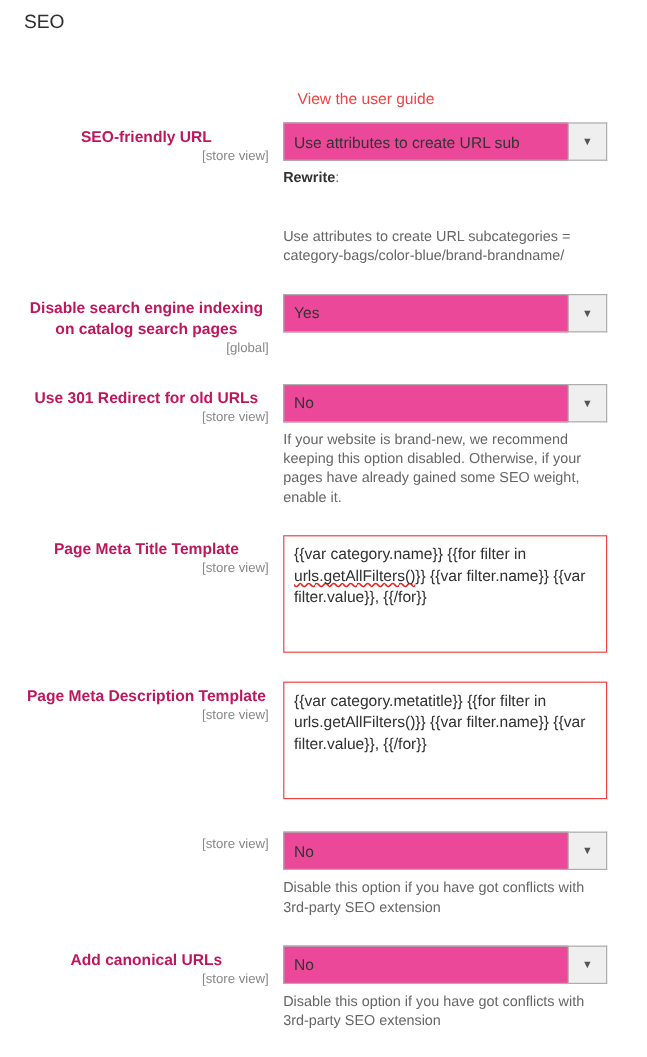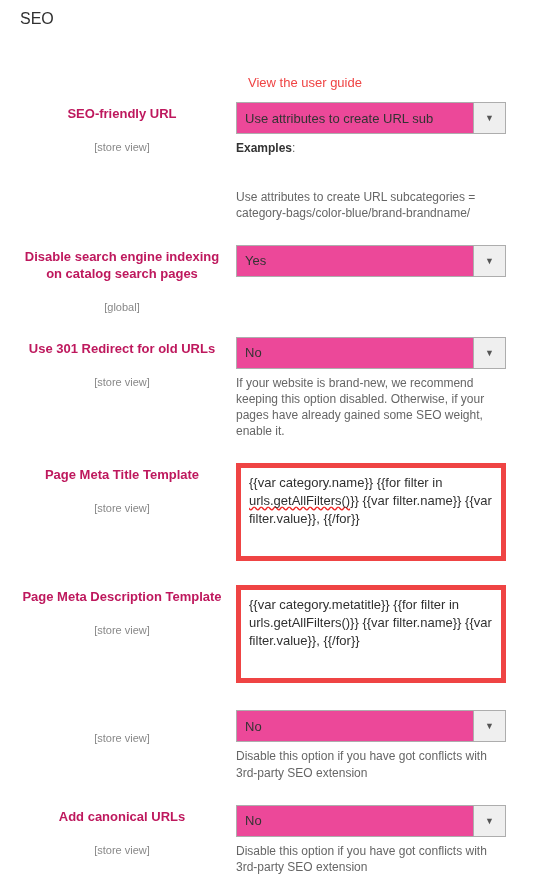--- a/index.html
+++ b/index.html
@@ -40,22 +40,21 @@
     .label-main {
       font-size: 13px;
       color: #be185d;
       font-weight: 600;
       line-height: 1.3;
       text-align: center;
     }
     .label-scope {
       font-size: 11px;
       color: #888;
-      margin-top: 18px;
-      text-align: center;
+      margin-top: 1px;
     }
     .field-col {
       flex: 1;
       min-width: 0;
     }
     .select-wrap {
       display: flex;
       width: 100%;
       max-width: 270px;
     }
@@ -81,21 +80,21 @@
       display: flex;
       align-items: center;
       justify-content: center;
       font-size: 9px;
       color: #555;
       cursor: pointer;
     }
     .textarea-input {
       width: 270px;
       height: 98px;
-      border: 5px solid #ef4444;
+      border: 1px solid #ef4444;
       padding: 6px 8px;
       font-size: 13px;
       color: #303030;
       font-family: inherit;
       resize: none;
       line-height: 1.35;
     }
     .note {
       font-size: 12px;
       color: #666;
@@ -123,21 +122,21 @@
   <div class="label-col">
     <div class="label-main">SEO-friendly URL</div>
     <div class="label-scope">[store view]</div>
   </div>
   <div class="field-col">
     <div class="select-wrap">
       <div class="select-box">Use attributes to create URL sub</div>
       <div class="select-arrow">▼</div>
     </div>
     <div class="note">
-      <strong>Examples</strong>:<br>
+      <strong>Rewrite</strong>:<br>
       <br>
       <br>
       <span>Use attributes to create URL subcategories = category-bags/color-blue/brand-brandname/</span>
     </div>
   </div>
 </div>
 
 <div class="form-row">
   <div class="label-col">
     <div class="label-main">Disable search engine indexing on catalog search pages</div>

